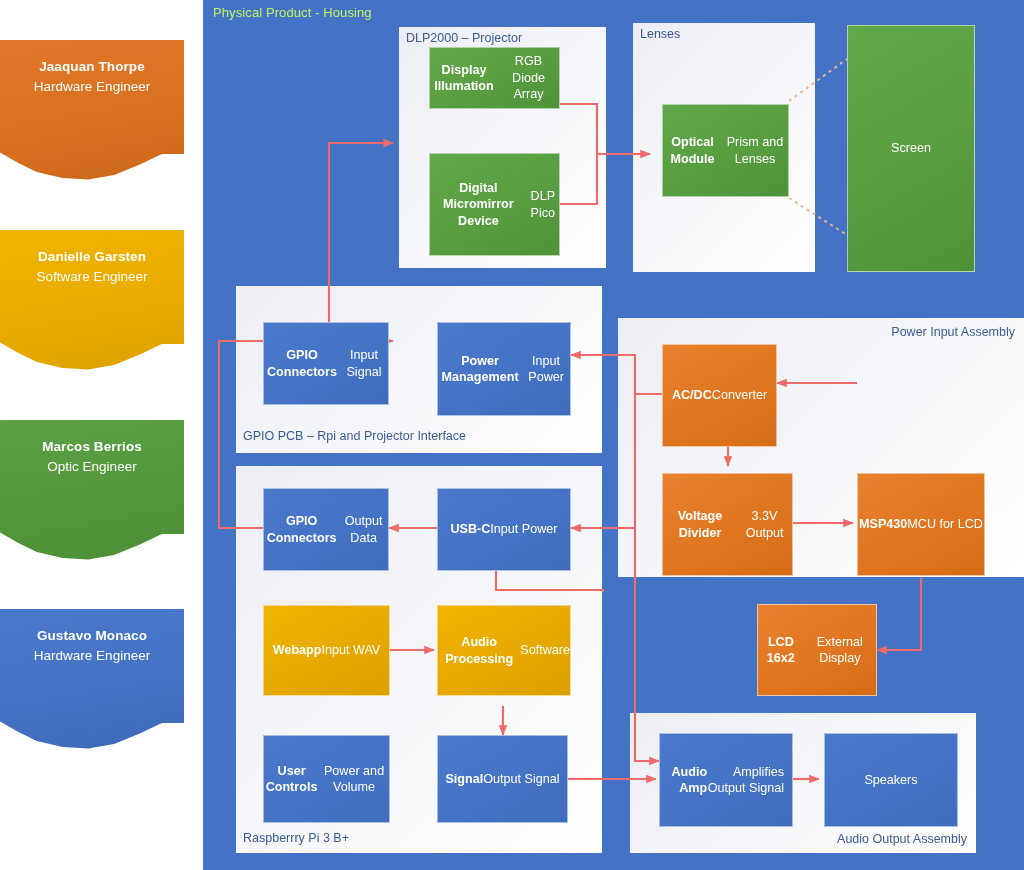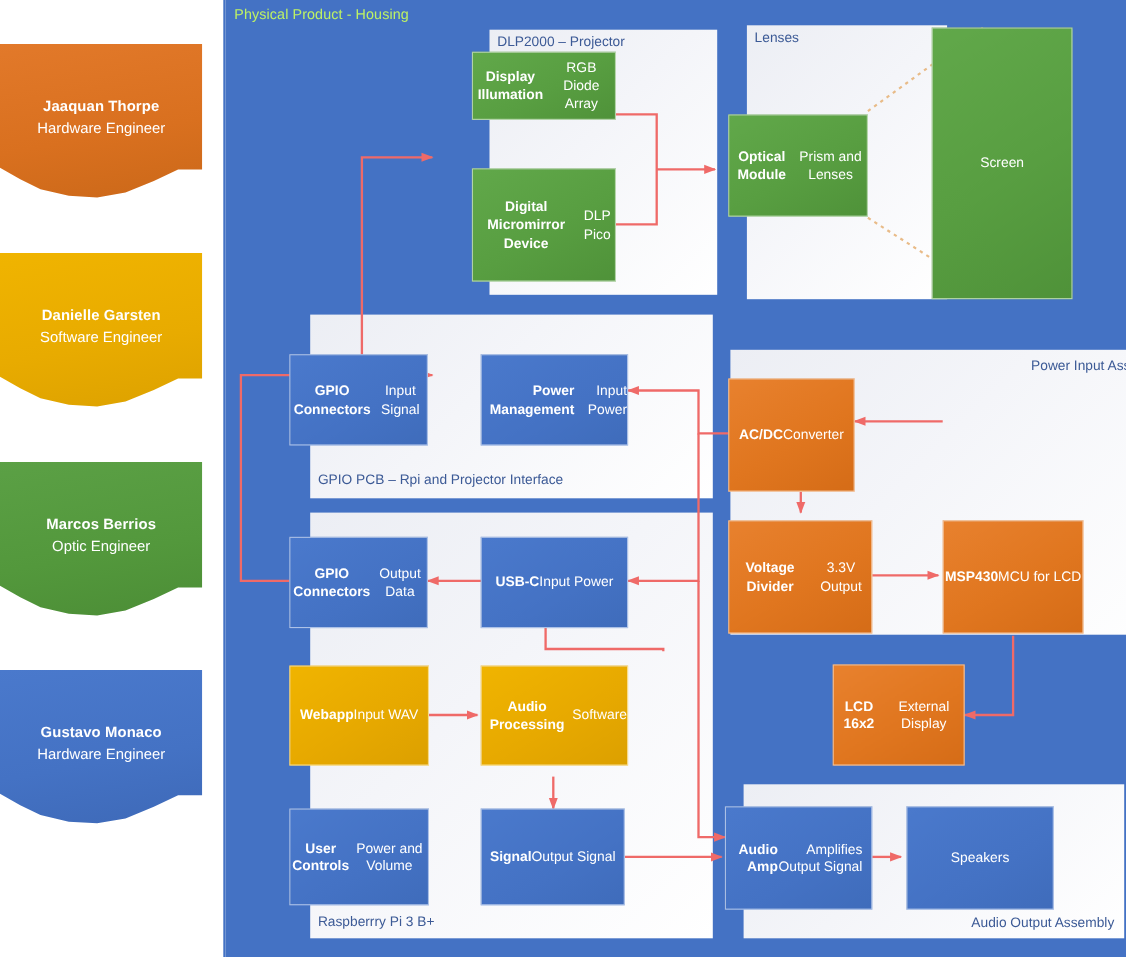--- a/index.html
+++ b/index.html
@@ -18,21 +18,21 @@
   .team-card{
     position:absolute; left:0; width:184px;
     color:#ffffff; text-align:center;
     -webkit-clip-path: polygon(0 0,100% 0,100% 76%,
         88% 76%, 76% 83%, 62% 90%, 48% 93%, 34% 92%, 20% 88%, 10% 82%, 0 75%);
     clip-path: polygon(0 0,100% 0,100% 76%,
         88% 76%, 76% 83%, 62% 90%, 48% 93%, 34% 92%, 20% 88%, 10% 82%, 0 75%);
   }
   .team-card .tc-name{
     font-weight:bold; font-size:13.5px; letter-spacing:.1px;
-    padding-top:47px; line-height:1.45;
+    padding-top:17px; line-height:1.45;
   }
   .team-card .tc-role{
     font-size:13.5px; line-height:1.45;
   }
   #card0{ top:40px;  height:150px; background:linear-gradient(170deg,#e2792a 0%,#d9701f 55%,#c96718 100%); }
   #card1{ top:230px; height:150px; background:linear-gradient(170deg,#f0b400 0%,#e8ab00 55%,#dba000 100%); }
   #card2{ top:420px; height:150px; background:linear-gradient(170deg,#5ba045 0%,#53983c 55%,#4b8c35 100%); }
   #card3{ top:609px; height:150px; background:linear-gradient(170deg,#4a79cc 0%,#4472c4 55%,#3d68b6 100%); }
 
   
@@ -48,21 +48,20 @@
   }
   #canvas-title{
     position:absolute; left:8px; top:5px;
     color:#bef264; font-size:13px; letter-spacing:.1px;
   }
 
   
   .panel{
     position:absolute;
     background:linear-gradient(135deg,#eceef4 0%,#f4f5f9 42%,#ffffff 100%);
-    margin-left:46px;
   }
   .panel-label{
     position:absolute; color:#3c5a96; font-size:12.5px; white-space:nowrap;
   }
 
   
   .blk{
     position:absolute;
     display:flex; flex-direction:row;
     align-items:center; justify-content:center;
@@ -192,21 +191,21 @@
 
   <div class="blk green" style="left:642px; top:25px; width:128px; height:247px;">
     <span class="l2">Screen</span>
   </div>
 
   <div class="blk blue" style="left:58px; top:322px; width:126px; height:83px;">
     <span class="l1">GPIO Connectors</span>
     <span class="l2">Input Signal</span>
   </div>
 
-  <div class="blk blue" style="left:232px; top:322px; width:134px; height:83px;text-align:right;">
+  <div class="blk blue" style="left:232px; top:322px; width:134px; height:94px;">
     <span class="l1">Power Management</span>
     <span class="l2">Input Power</span>
   </div>
 
   <div class="blk blue" style="left:58px; top:488px; width:126px; height:83px;">
     <span class="l1">GPIO Connectors</span>
     <span class="l2">Output Data</span>
   </div>
 
   <div class="blk blue" style="left:232px; top:488px; width:134px; height:83px;">

